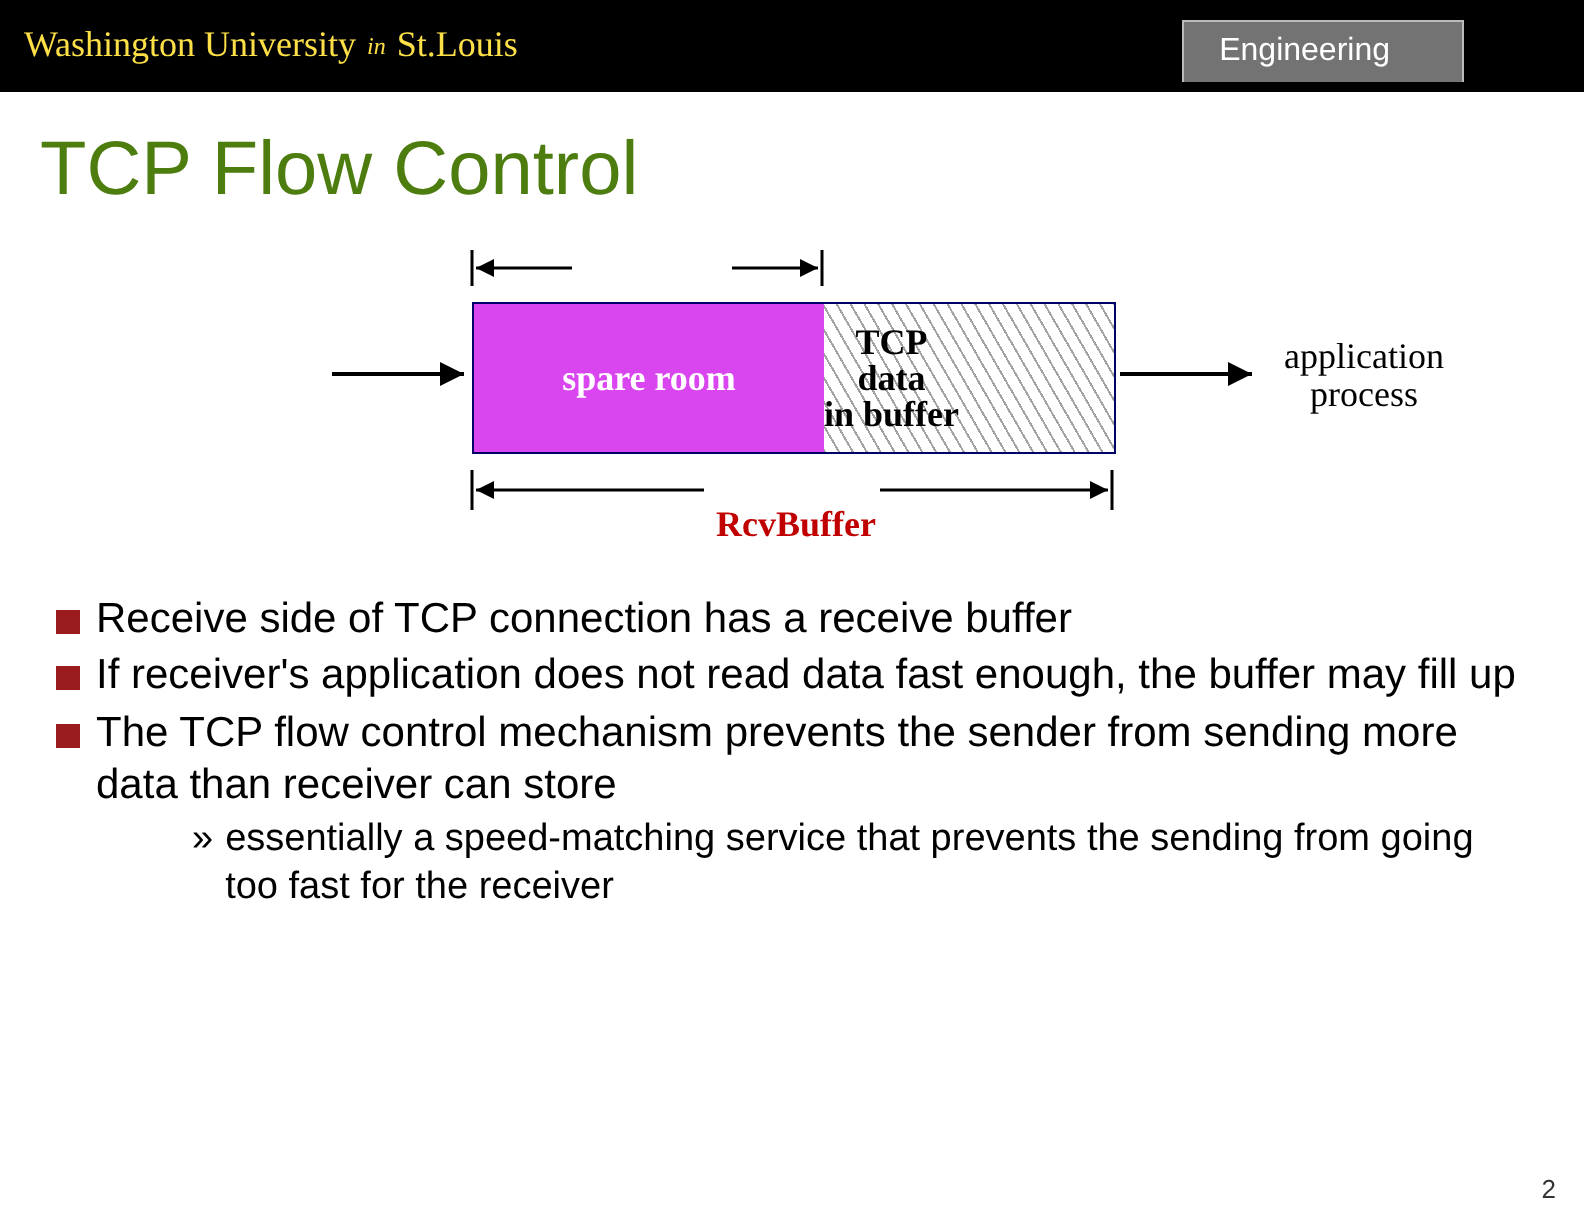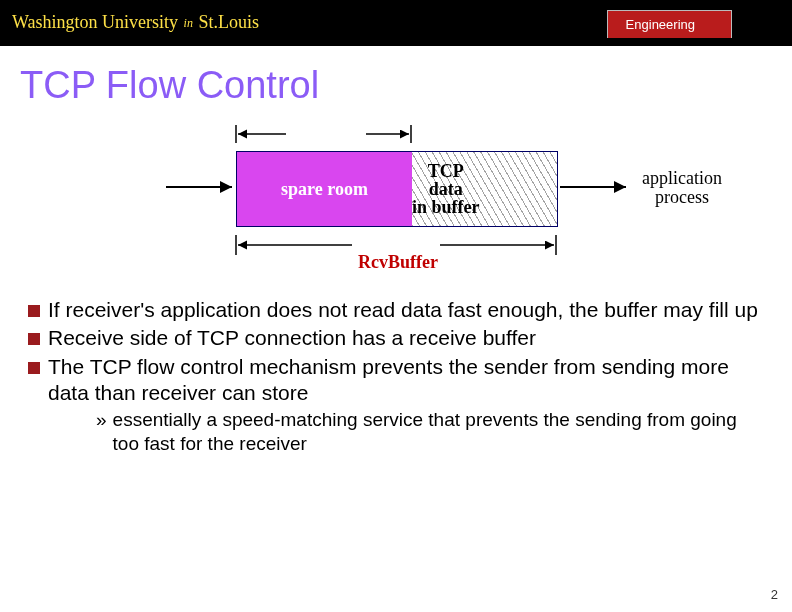--- a/index.html
+++ b/index.html
@@ -28,40 +28,40 @@
   .wustl .in {
     font-style: italic;
     font-size: 12px;
     vertical-align: middle;
     margin: 0 1px;
   }
   .eng-tab {
     position: absolute;
     right: 60px;
     top: 10px;
-    background: #b91c1c;
+    background: #737373;
     color: #fff;
     padding: 6px 36px 6px 18px;
-    font-size: 13px;
+    font-size: 16px;
     border-top: 1px solid #bbb;
     border-left: 1px solid #bbb;
     border-right: 1px solid #bbb;
   }
   .white-strip {
     position: absolute;
     left: 0;
     right: 0;
     top: 46px;
     height: 4px;
     background: #fff;
   }
   .title {
     font-size: 38px;
     font-family: Verdana, sans-serif;
-    color: #8b5cf6;
+    color: #4d7c0f;
     margin: 16px 0 0 20px;
   }
   .diagram {
     position: relative;
     width: 680px;
     height: 170px;
     margin: 10px auto 0 auto;
   }
   .dia-label {
     position: absolute;
@@ -211,25 +211,25 @@
   </div>
 
   <div class="dia-label" style="left:576px; top:52px; width:100px;">application<br>process</div>
 
   <div class="dia-label red" style="left:302px; top:136px;">RcvBuffer</div>
 </div>
 
 <div class="body-text">
   <div class="bullet-row">
     <div class="sq"></div>
-    <div>If receiver's application does not read data fast enough, the buffer may fill up</div>
+    <div>Receive side of TCP  connection has a receive buffer</div>
   </div>
   <div class="bullet-row">
     <div class="sq"></div>
-    <div>Receive side of TCP  connection has a receive buffer</div>
+    <div>If receiver's application does not read data fast enough, the buffer may fill up</div>
   </div>
   <div class="bullet-row">
     <div class="sq"></div>
     <div>The TCP flow control mechanism prevents the sender from sending more data than receiver can store</div>
   </div>
   <div class="sub">
     <span class="guille">»</span>
     <span>essentially a speed-matching service that prevents the sending from going too fast for the receiver</span>
   </div>
 </div>

